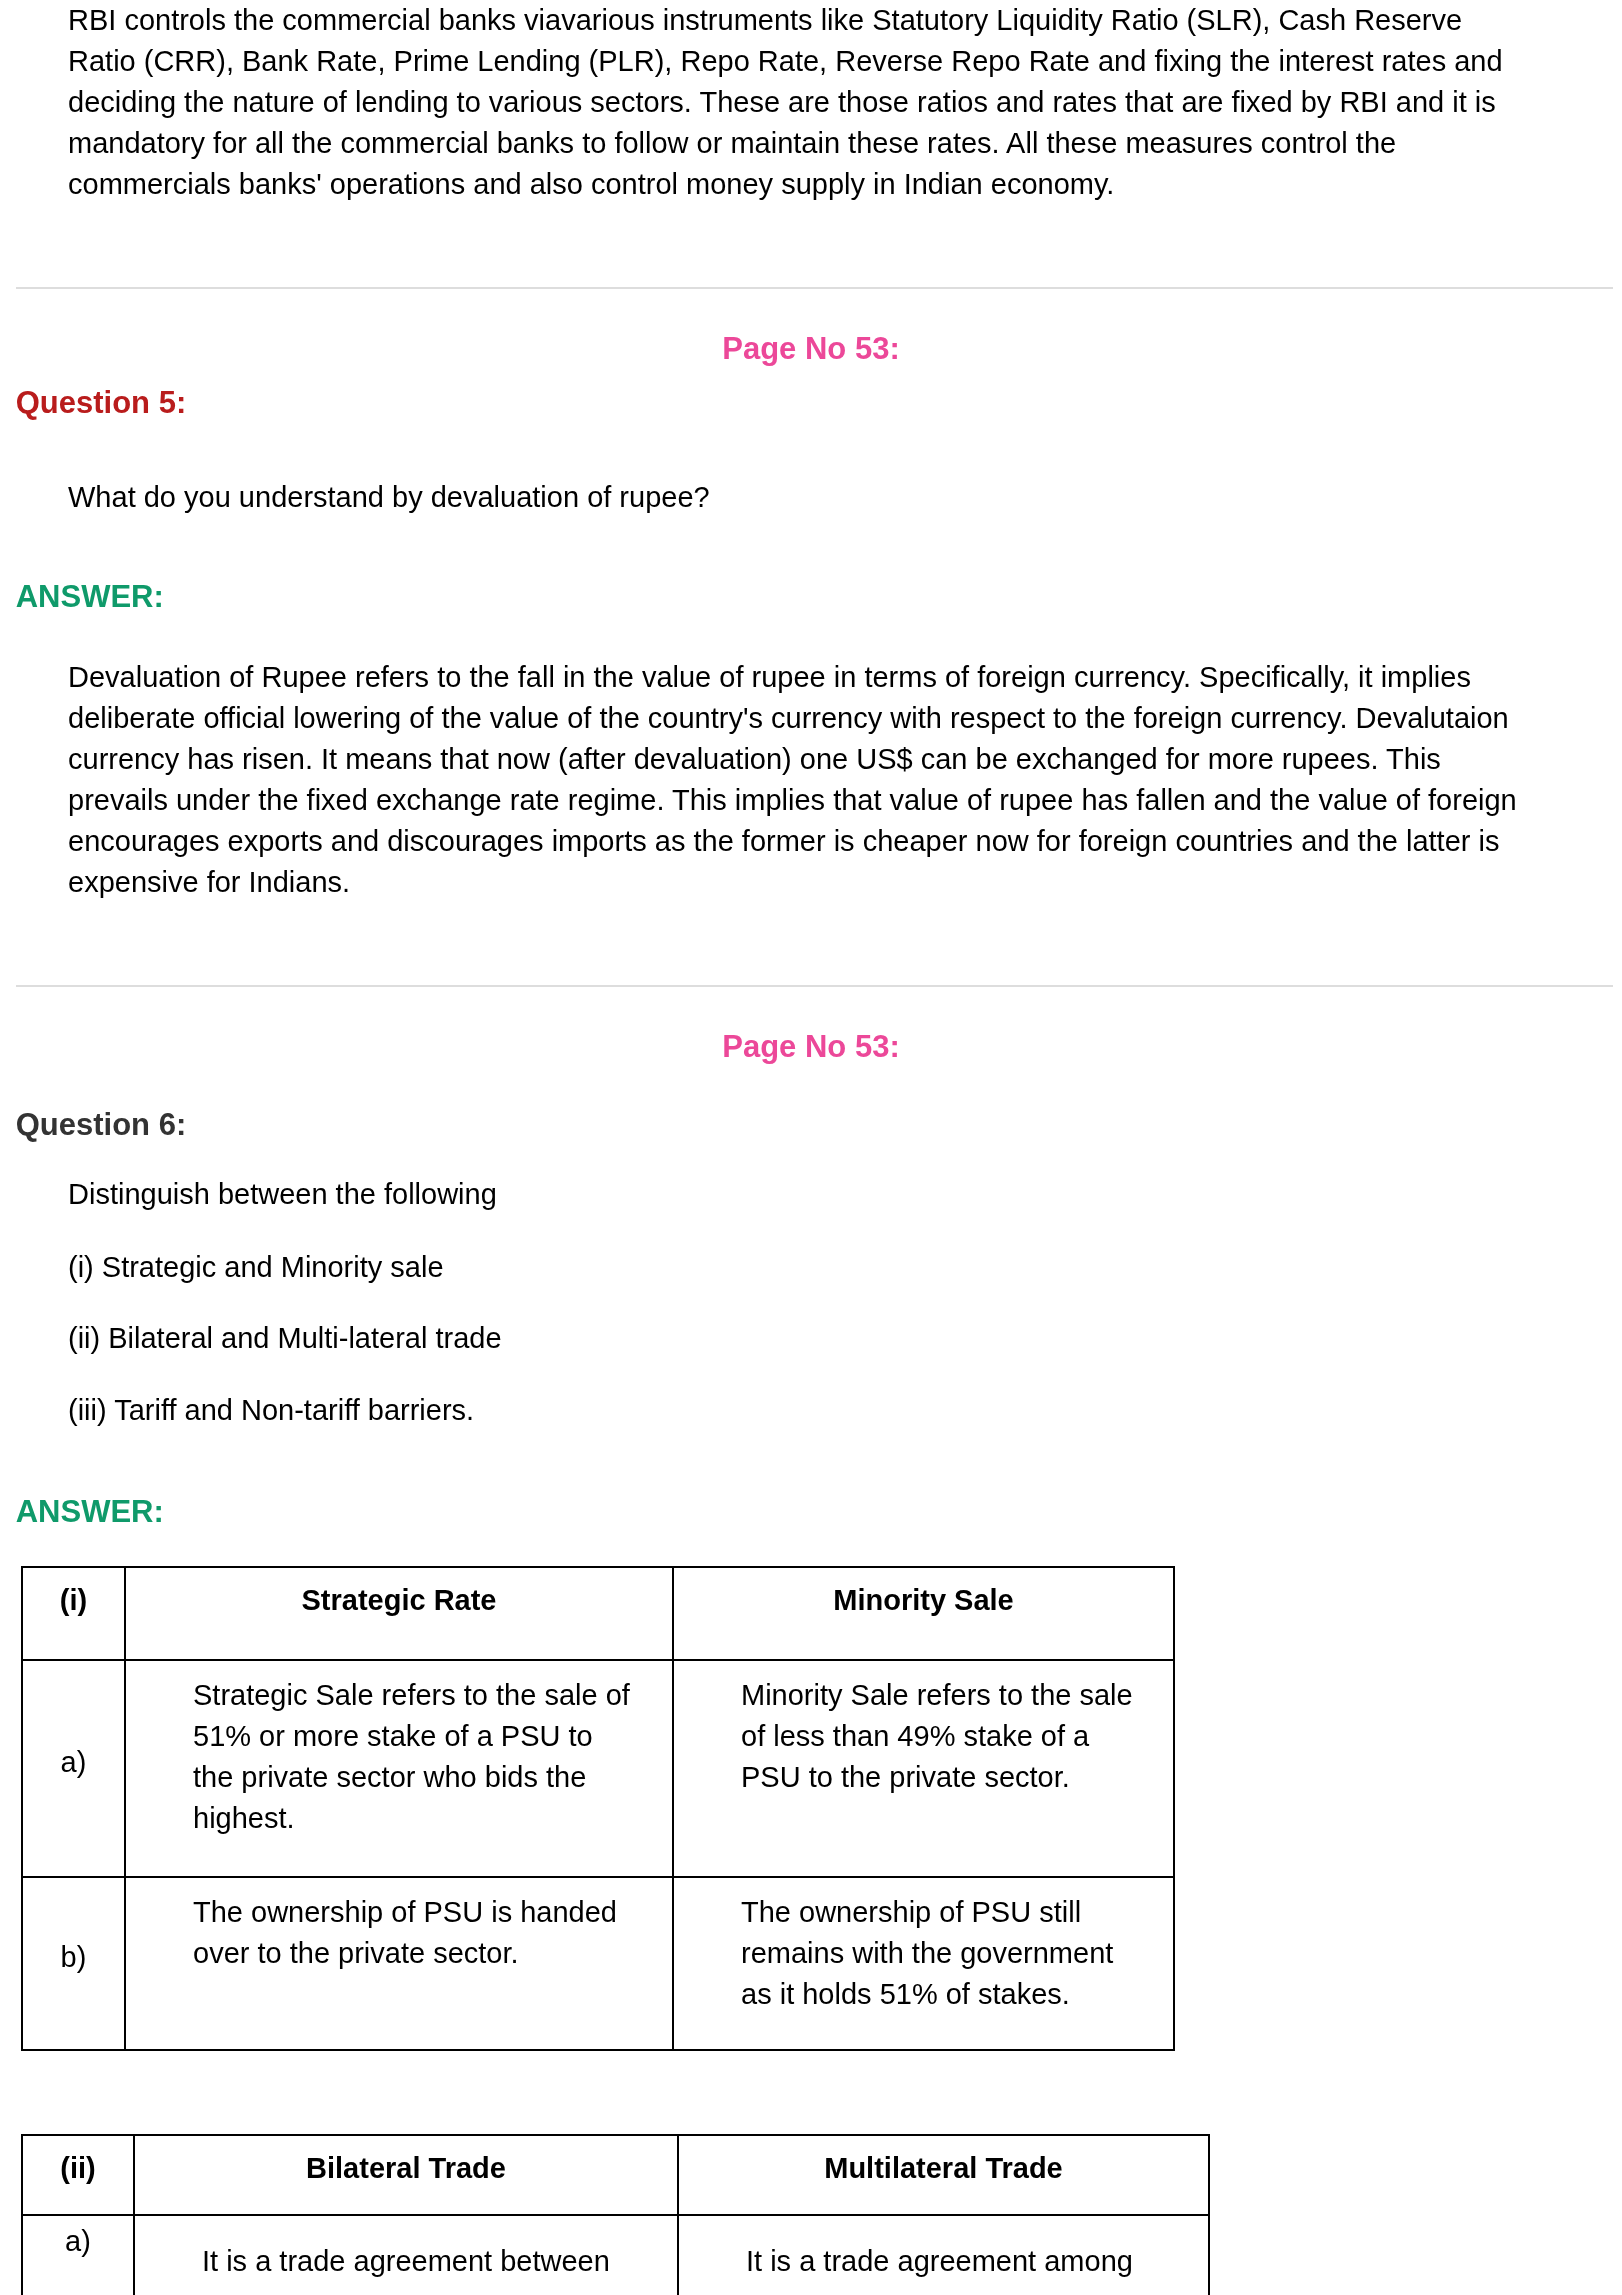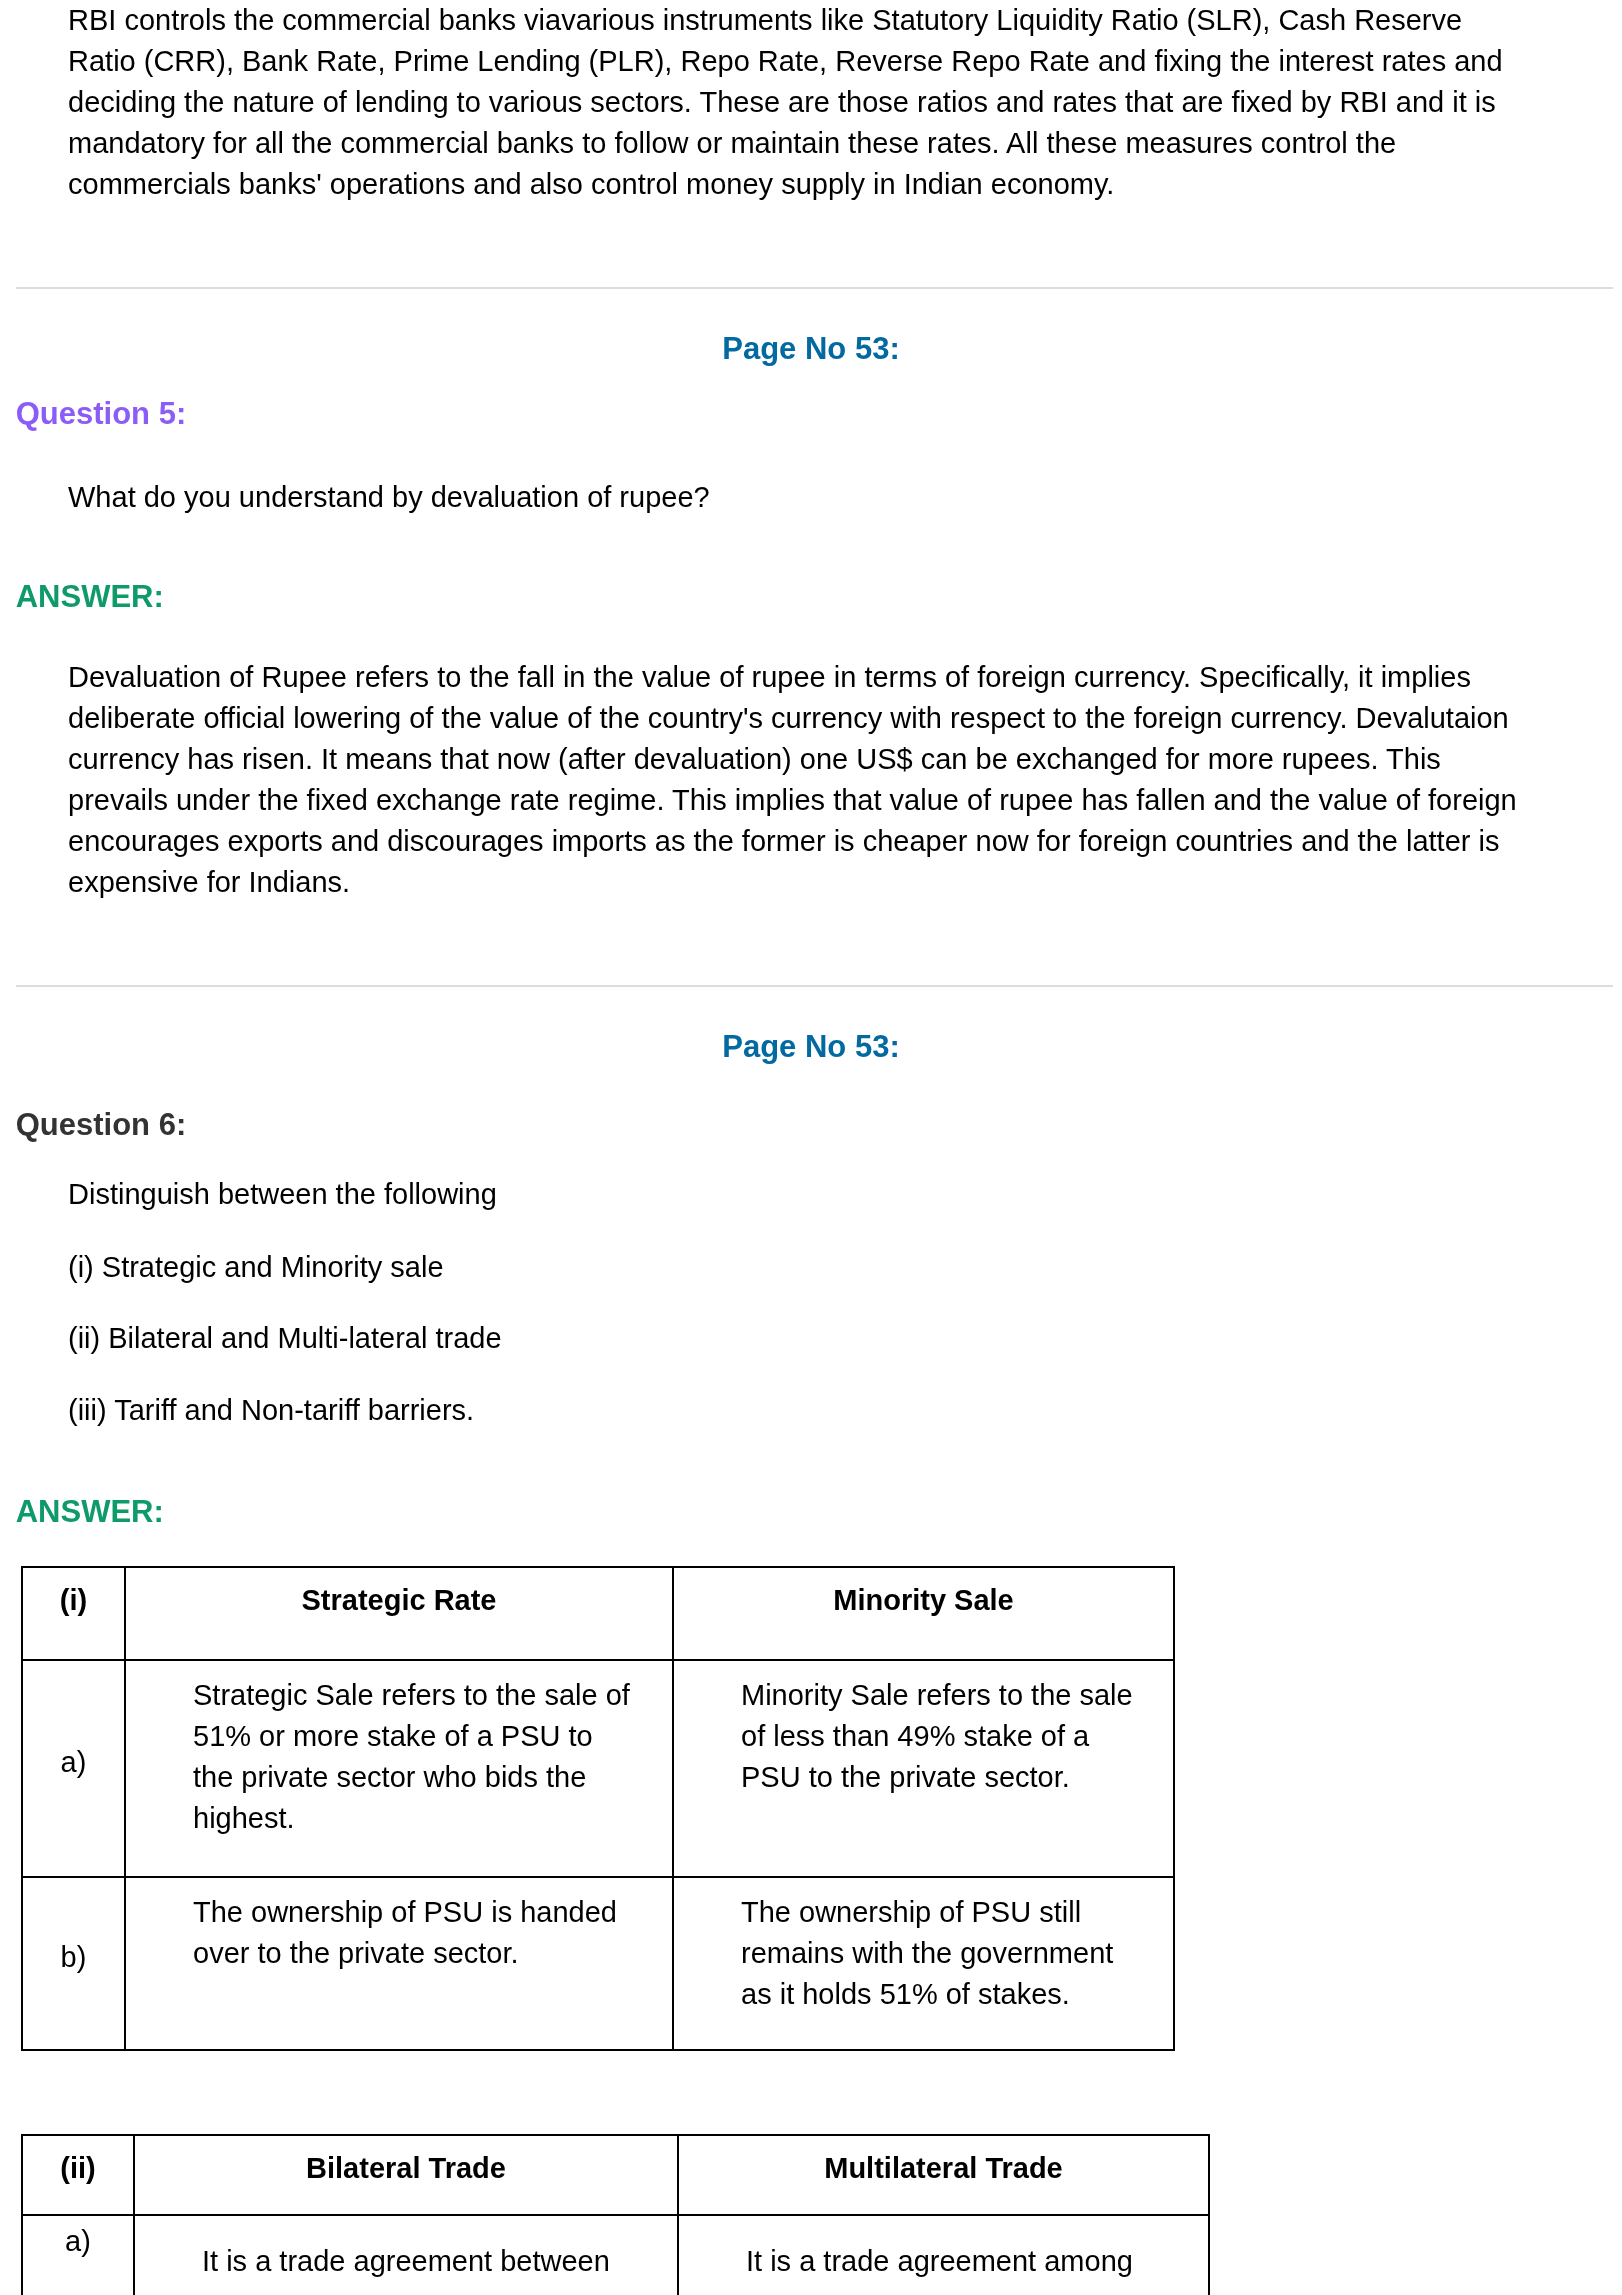--- a/index.html
+++ b/index.html
@@ -4,21 +4,21 @@
 <style>
   html, body { margin: 0; padding: 0; background: #ffffff; }
   body {
     width: 1622px; height: 2295px; position: relative; overflow: hidden;
     font-family: "Liberation Sans", sans-serif; color: #000;
   }
   .abs { position: absolute; }
   .para { left: 68px; width: 1551px; font-size: 29px; line-height: 41px; color: #000; }
   .para .line { display: block; white-space: nowrap; height: 41px; }
   .divider { left: 15.7px; width: 1597px; height: 2px; background: #dddddd; }
-  .page-no { left: 0; width: 1622px; text-align: center; font-size: 31px; font-weight: bold; color: #0369a1; line-height: 39px; }
+  .page-no { left: 0; width: 1622px; text-align: center; font-size: 31px; font-weight: bold; color: #ec4899; line-height: 39px; }
   .q-title { left: 15.7px; font-size: 31px; font-weight: bold; color: #333; line-height: 39px; white-space: nowrap; }
   .answer-label { left: 15.7px; font-size: 31px; font-weight: bold; color: #0f9a6a; line-height: 39px; white-space: nowrap; }
   .q-text { left: 68px; font-size: 29px; line-height: 39px; color: #000; white-space: nowrap; }
 
   table.cmp {
     position: absolute; border-collapse: collapse; table-layout: fixed;
     font-size: 29px; line-height: 41px; color: #000;
   }
   table.cmp td {
     border: 2px solid #000; padding: 0; vertical-align: top;
@@ -36,21 +36,21 @@
   <span class="line">RBI controls the commercial banks viavarious instruments like Statutory Liquidity Ratio (SLR), Cash Reserve</span>
   <span class="line">Ratio (CRR), Bank Rate, Prime Lending (PLR), Repo Rate, Reverse Repo Rate and fixing the interest rates and</span>
   <span class="line">deciding the nature of lending to various sectors. These are those ratios and rates that are fixed by RBI and it is</span>
   <span class="line">mandatory for all the commercial banks to follow or maintain these rates. All these measures control the</span>
   <span class="line">commercials banks' operations and also control money supply in Indian economy.</span>
 </div>
 
 <div class="abs divider" style="top: 287px; background: rgb(221, 221, 221);"></div>
 
 <div class="abs page-no" style="top:329px;">Page No 53:</div>
-<div class="abs q-title" style="top: 394px; color: #8b5cf6; text-align: right;">Question 5:</div>
+<div class="abs q-title" style="top: 383px; color: #b91c1c; text-align: right;">Question 5:</div>
 <div class="abs q-text" style="top:478px;">What do you understand by devaluation of rupee?</div>
 <div class="abs answer-label" style="top: 577px; color: rgb(15, 154, 106);">ANSWER:</div>
 
 <div class="abs para" style="top:657px;">
   <span class="line">Devaluation of Rupee refers to the fall in the value of rupee in terms of foreign currency. Specifically, it implies</span>
   <span class="line">deliberate official lowering of the value of the country's currency with respect to the foreign currency. Devalutaion</span>
   <span class="line">currency has risen. It means that now (after devaluation) one US$ can be exchanged for more rupees. This</span>
   <span class="line">prevails under the fixed exchange rate regime. This implies that value of rupee has fallen and the value of foreign</span>
   <span class="line">encourages exports and discourages imports as the former is cheaper now for foreign countries and the latter is</span>
   <span class="line">expensive for Indians.</span>

